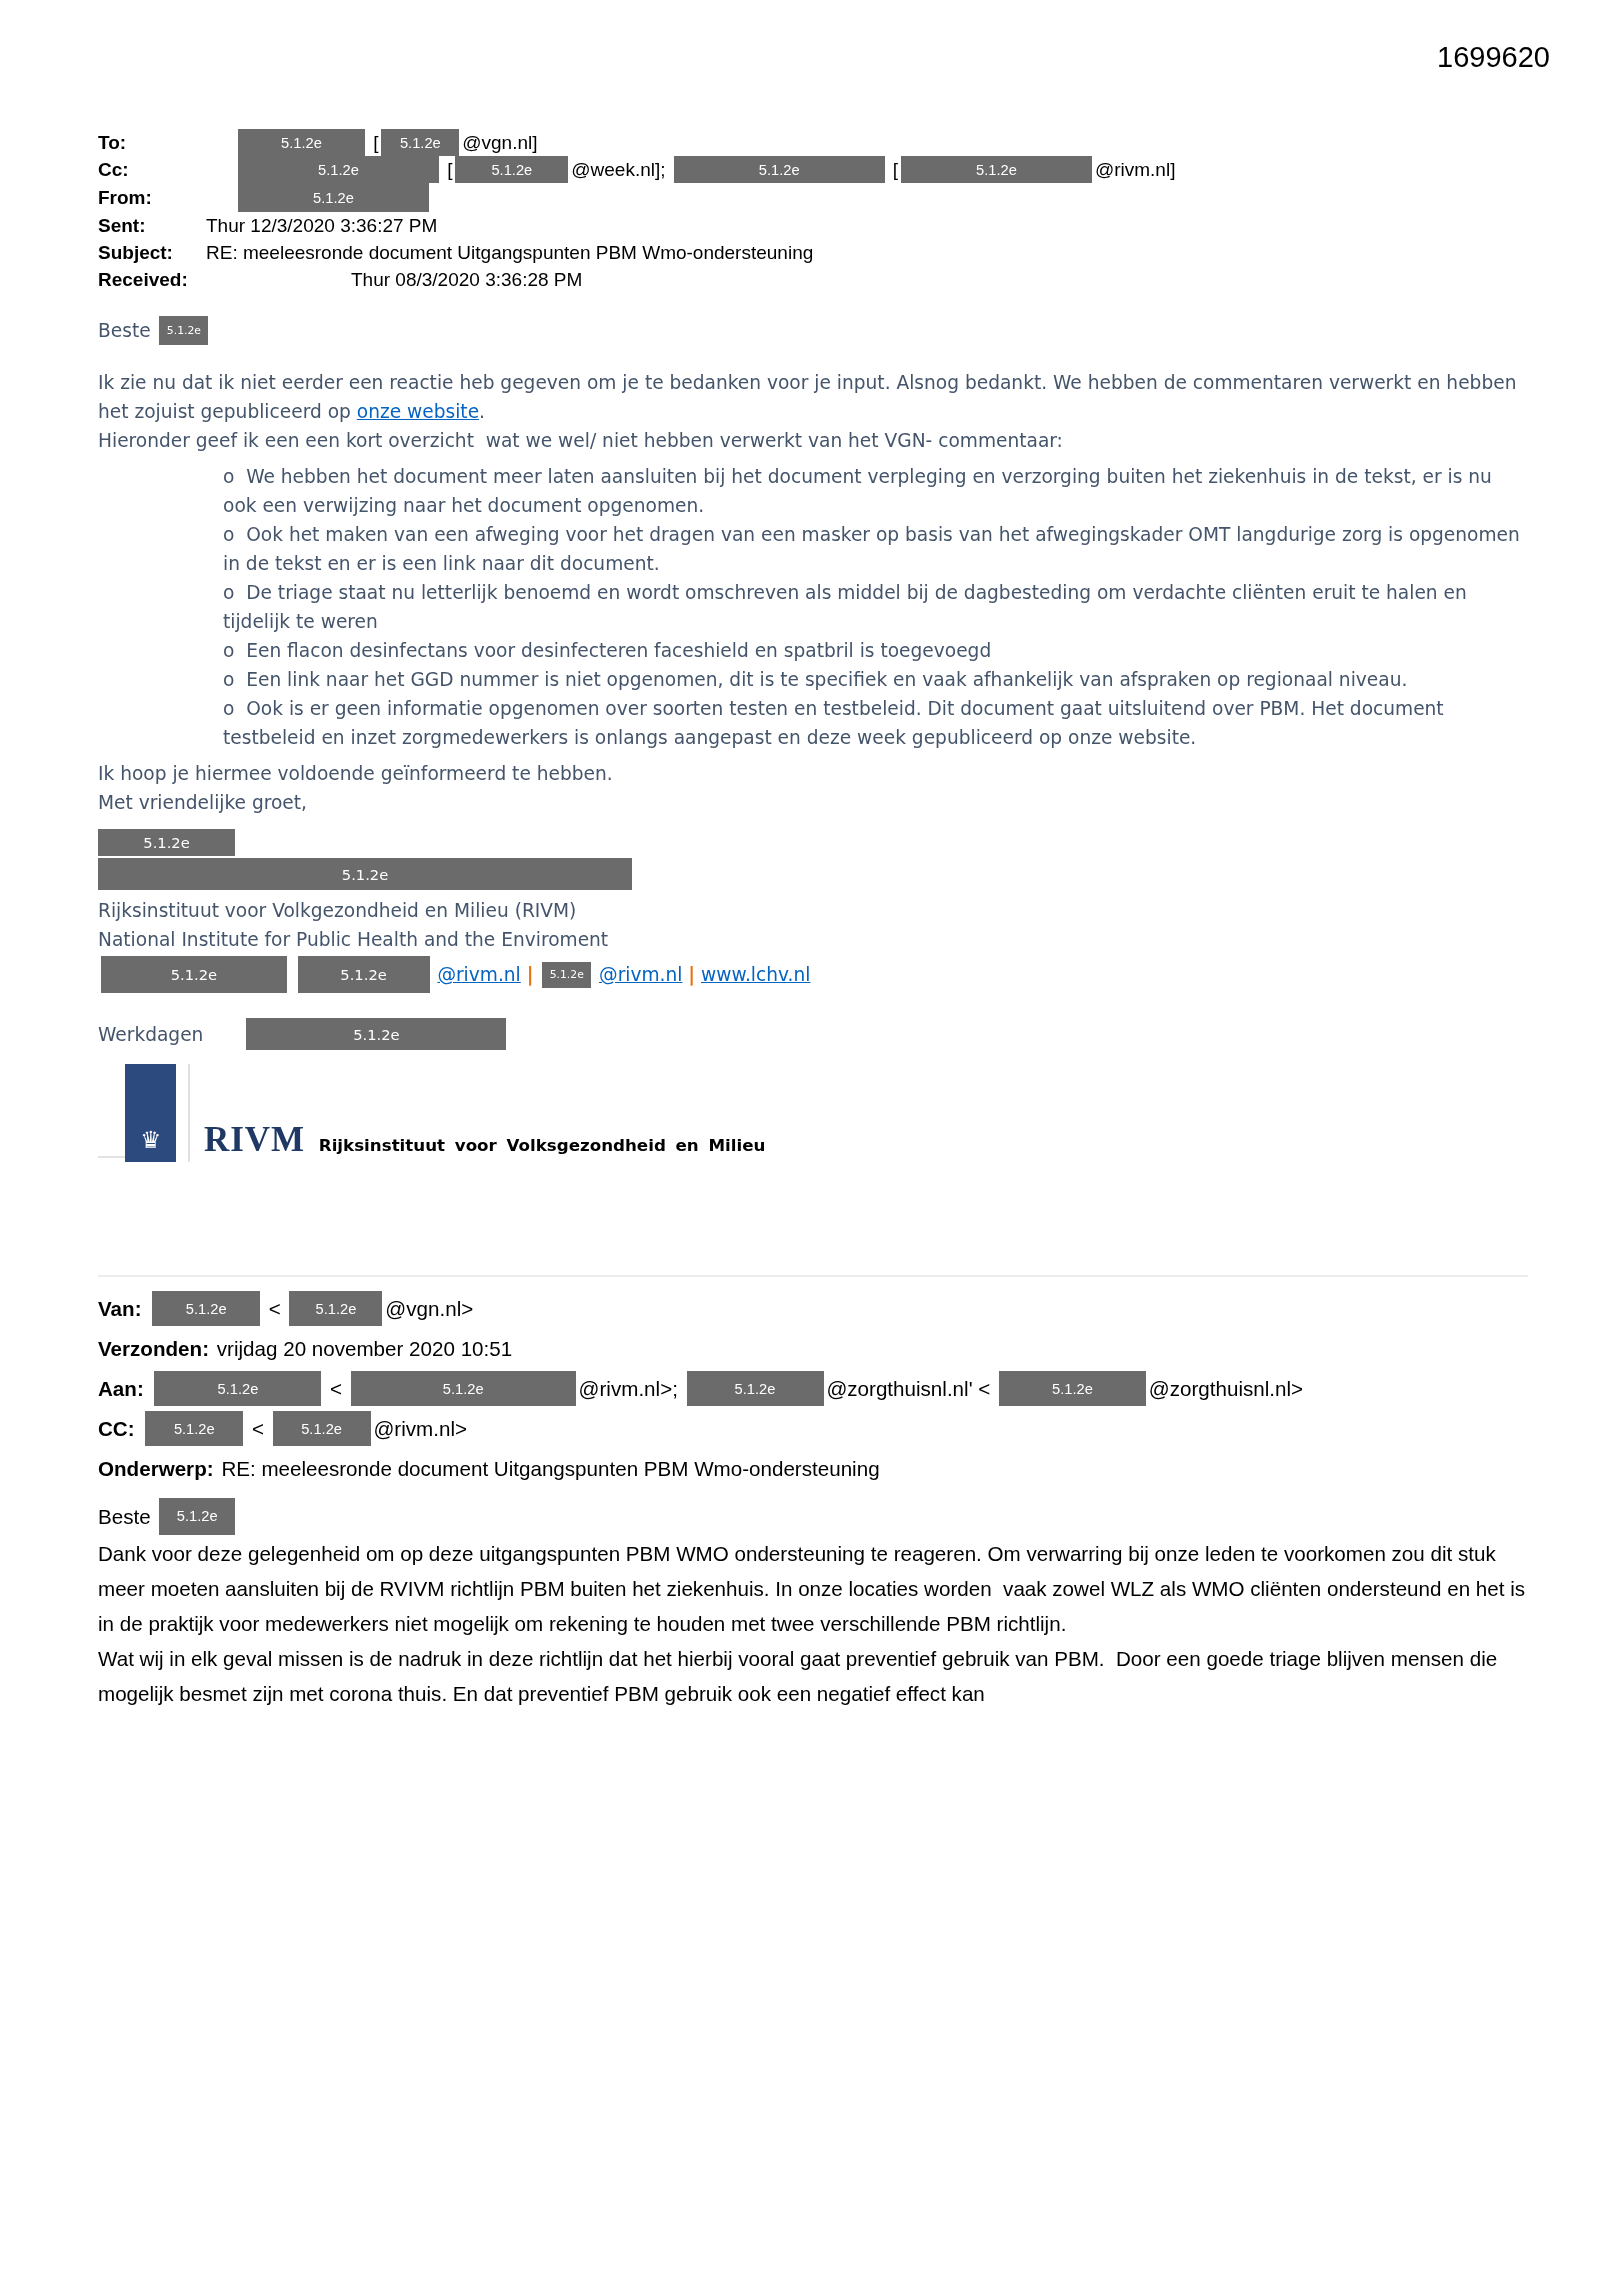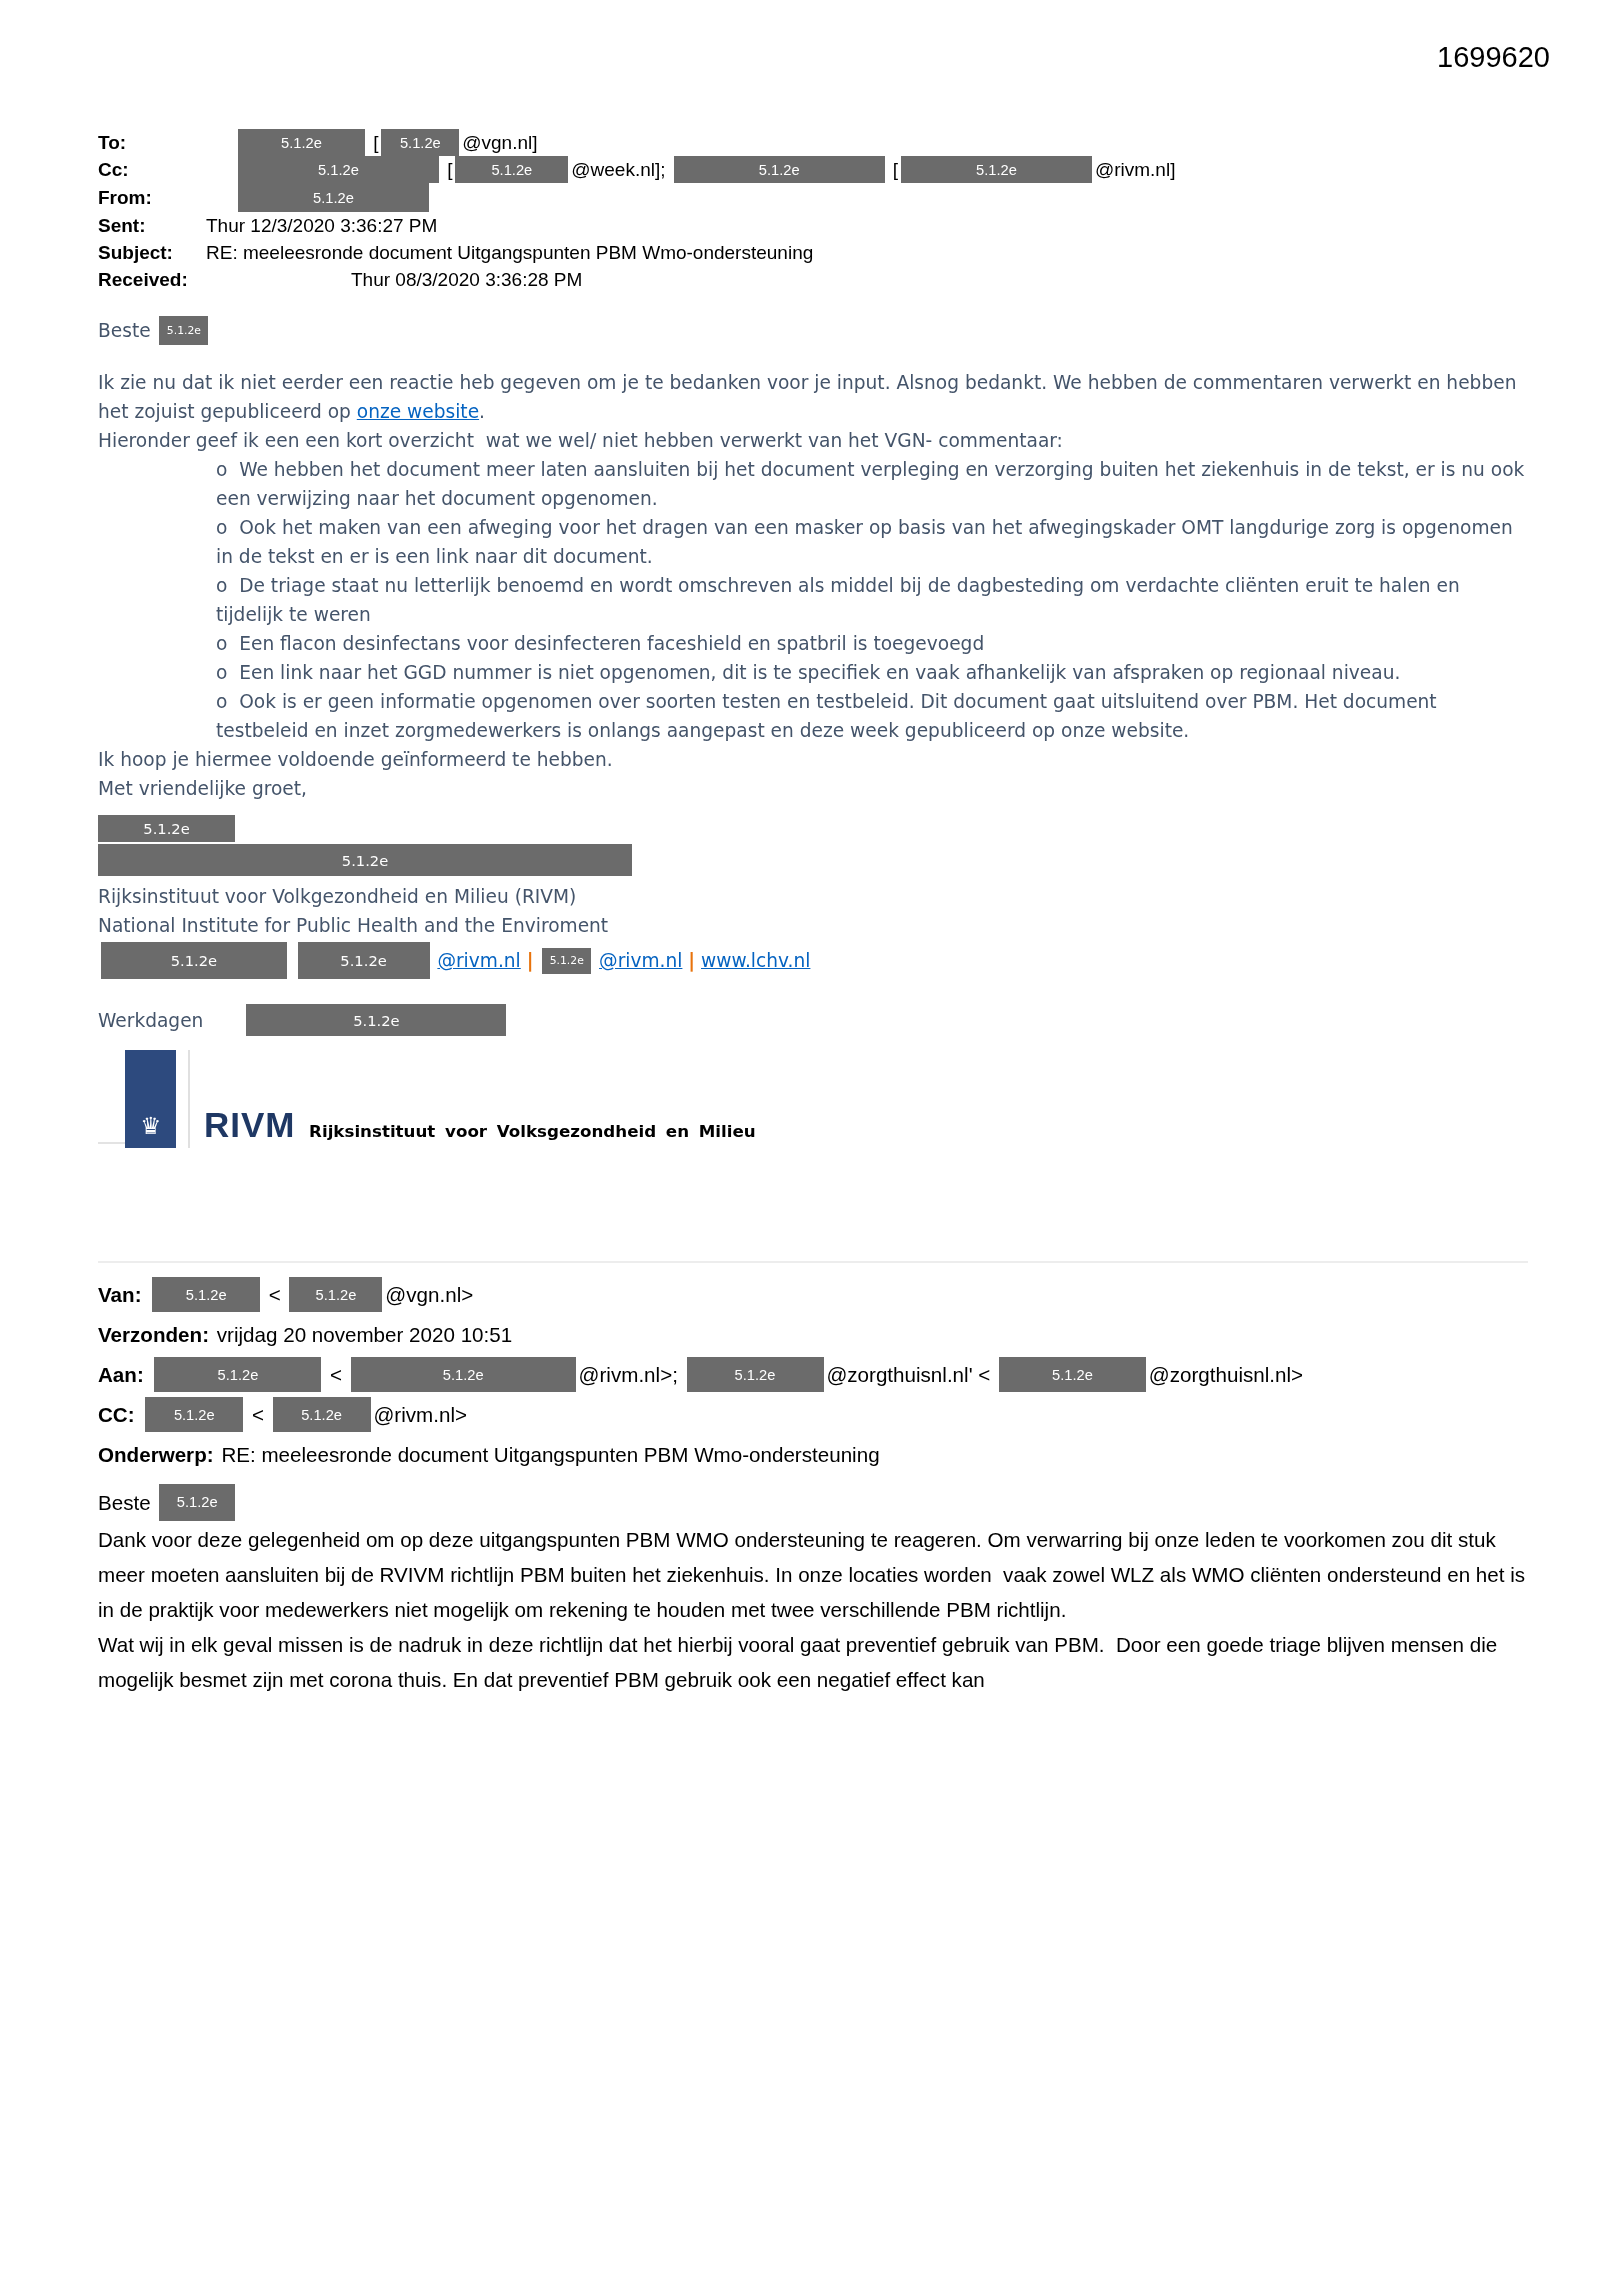--- a/index.html
+++ b/index.html
@@ -23,21 +23,21 @@
   .h1row{display:flex;align-items:center;min-height:27px;}
   .h1label{width:108px;flex:none;font-weight:bold;}
   .h1val{display:flex;align-items:center;flex-wrap:wrap;}
 
   
   .email1{margin-top:21.6px;color:#44546A;font-family:"DejaVu Sans",sans-serif;
           font-size:18.6px;line-height:29px;}
   .email1 p{margin:0;white-space:pre-wrap;}
   .greet{display:flex;align-items:center;height:32px;}
   .para-group{margin-top:21.6px;}
-  .bullets{list-style:none;margin:0;padding:0 0 0 118px;}
+  .bullets{list-style:none;margin:7px;padding:0 0 0 118px;}
   .bullets li{white-space:pre-wrap;}
   .bmark{margin-right:11.8px;}
   .closing1{margin-top:59px;}
   .closing2{margin-top:34px;}
   .sigblocks{margin-top:11.8px;}
   .sigblocks .redact{display:flex;margin:2px 0 0 0;}
   .orgline{margin:0;}
   .org-wrap{margin-top:5.9px;}
   .contact-line{margin-top:2px;display:flex;align-items:center;flex-wrap:wrap;}
   .contact-line .redact{margin-right:7.8px;}
@@ -46,21 +46,21 @@
   
   .logo-row{margin-top:11.8px;display:flex;align-items:flex-end;height:100px;}
   .logo-stub{width:27.4px;height:2px;background:#e3e3e3;margin-bottom:3.9px;flex:none;}
   .logo-bar{width:51px;height:98px;background:#2D4A7E;flex:none;
             display:flex;flex-direction:column;justify-content:flex-end;align-items:center;}
   .crest{color:#ffffff;font-size:23.5px;line-height:23.5px;margin-bottom:9.8px;
          font-family:"DejaVu Sans",sans-serif;}
   .logo-rule{width:2px;height:98px;background:#e0e0e0;margin-left:11.8px;flex:none;}
   .logo-text{display:flex;align-items:baseline;margin-left:13.7px;padding-bottom:2px;}
   .logo-acronym{font-size:35px;font-weight:bold;color:#1F3864;letter-spacing:1px;
-                font-family:Liberation Sans, sans-serif;}
+                font-family:Liberation Serif, serif;}
   .logo-tagline{font-size:16.7px;font-weight:bold;color:#000000;margin-left:13.7px;
                 word-spacing:3.9px;}
 
   
   .divider{margin-top:113px;height:2px;background:#ededed;}
   .header2{margin-top:11.8px;font-size:20.6px;}
   .h2row{display:flex;align-items:center;flex-wrap:wrap;min-height:40px;}
   .h2row .h2label{font-weight:bold;margin-right:7.8px;}
   .header2 .redact{height:35px;}
 

